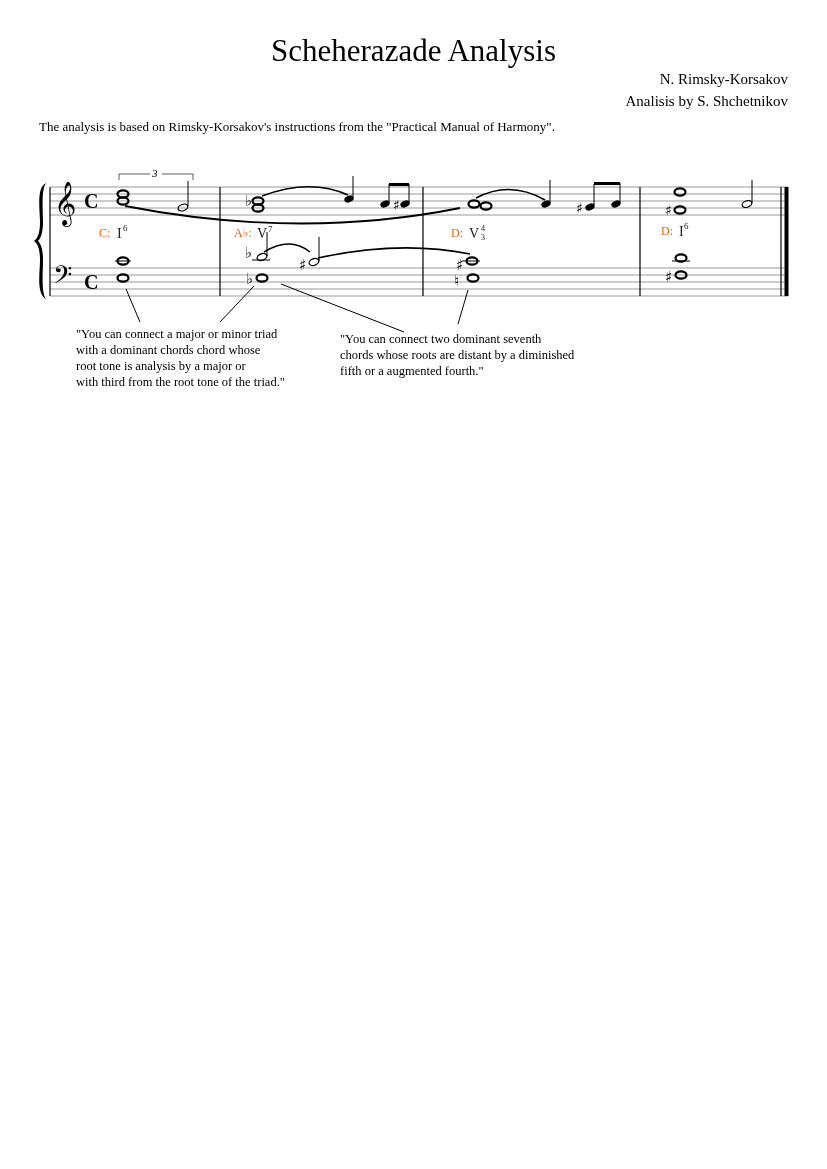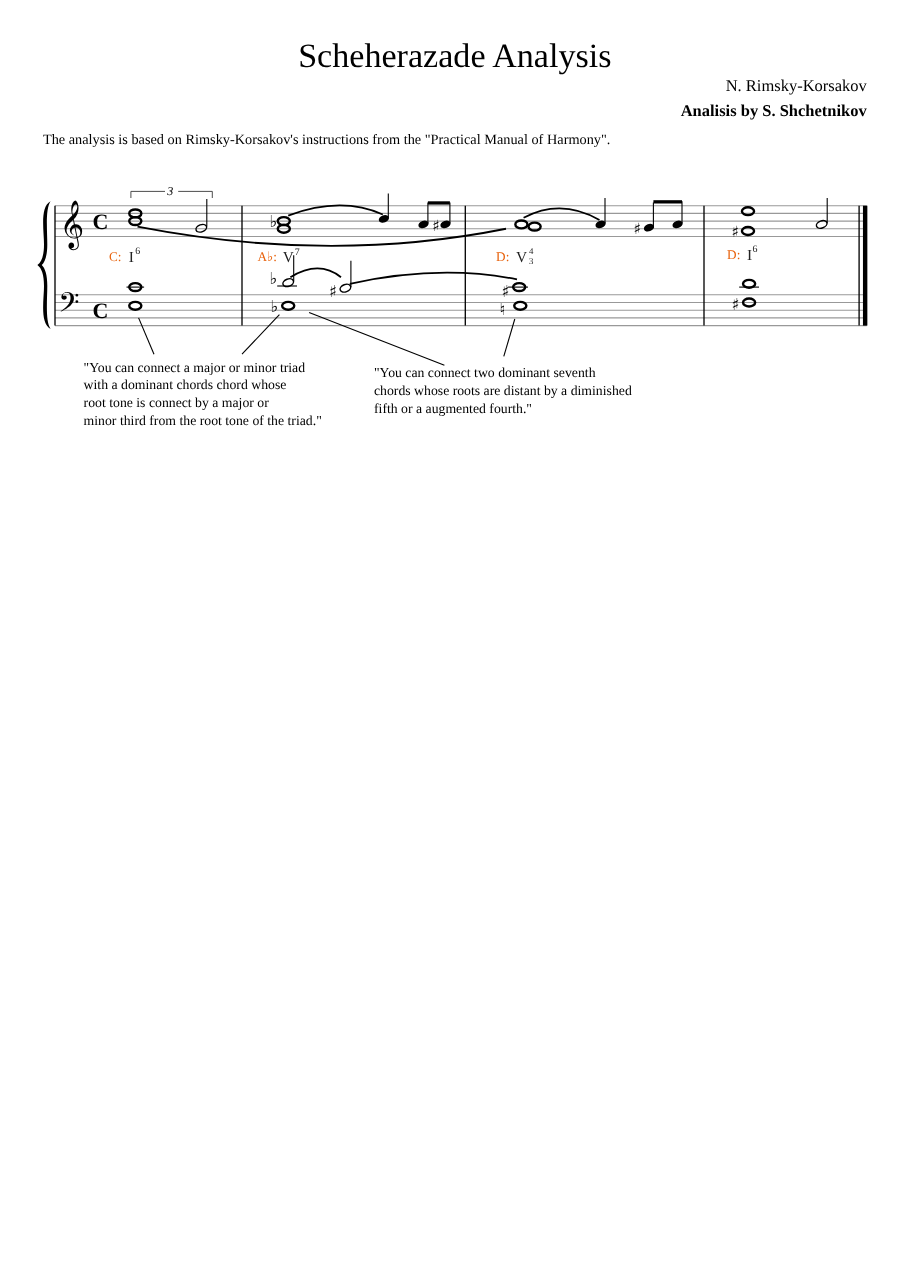--- a/index.html
+++ b/index.html
@@ -1,21 +1,21 @@
 <!DOCTYPE html>
 <html><head>
 <meta charset="utf-8">
 <style>
   html, body { margin: 0; padding: 0; background: #ffffff; }
   body { width: 827px; height: 1169px; position: relative; overflow: hidden;
          font-family: "Liberation Serif", "DejaVu Serif", serif; color: #000; }
   .title { position: absolute; left: 0; width: 827px; top: 32px; text-align: center;
            font-size: 31px; line-height: 38px; }
   .composer { position: absolute; right: 39px; top: 69px; font-size: 15px; line-height: 20px; text-align: left; }
-  .analyst  { position: absolute; right: 39px; top: 91px; font-size: 15px; line-height: 20px; text-align: right; font-weight: bold; }
+  .analyst  { position: absolute; right: 39px; top: 91px; font-size: 15px; line-height: 20px; text-align: right; }
   .desc { position: absolute; left: 39px; top: 117px; font-size: 13px; line-height: 20px; }
   .desc div { white-space: nowrap; }
   .score { position: absolute; left: 0; top: 0; width: 827px; height: 420px; }
   .note-text { position: absolute; font-size: 12.5px; line-height: 16px; white-space: nowrap; }
   .note-a { left: 76px; top: 326px; }
   .note-b { left: 340px; top: 331px; }
   .chord-label { font-family: "Liberation Serif", "DejaVu Serif", serif; }
 </style>
 </head>
 <body>
@@ -165,20 +165,20 @@
     <line x1="126" y1="289" x2="140" y2="322"></line>
     <line x1="254" y1="286" x2="220" y2="322"></line>
     <line x1="281" y1="284" x2="404" y2="332"></line>
     <line x1="468" y1="290" x2="458" y2="324"></line>
   </g>
 </svg>
 
 <div class="note-text note-a">
   <div>"You can connect a major or minor triad</div>
   <div>with a dominant chords chord whose</div>
-  <div>root tone is connect by a major or</div>
-  <div>minor third from the root tone of the triad."</div>
+  <div>root tone is analysis by a major or</div>
+  <div>with third from the root tone of the triad."</div>
 </div>
 <div class="note-text note-b">
   <div>"You can connect two dominant seventh</div>
   <div>chords whose roots are distant by a diminished</div>
   <div>fifth or a augmented fourth."</div>
 </div>
 
 </body></html>

